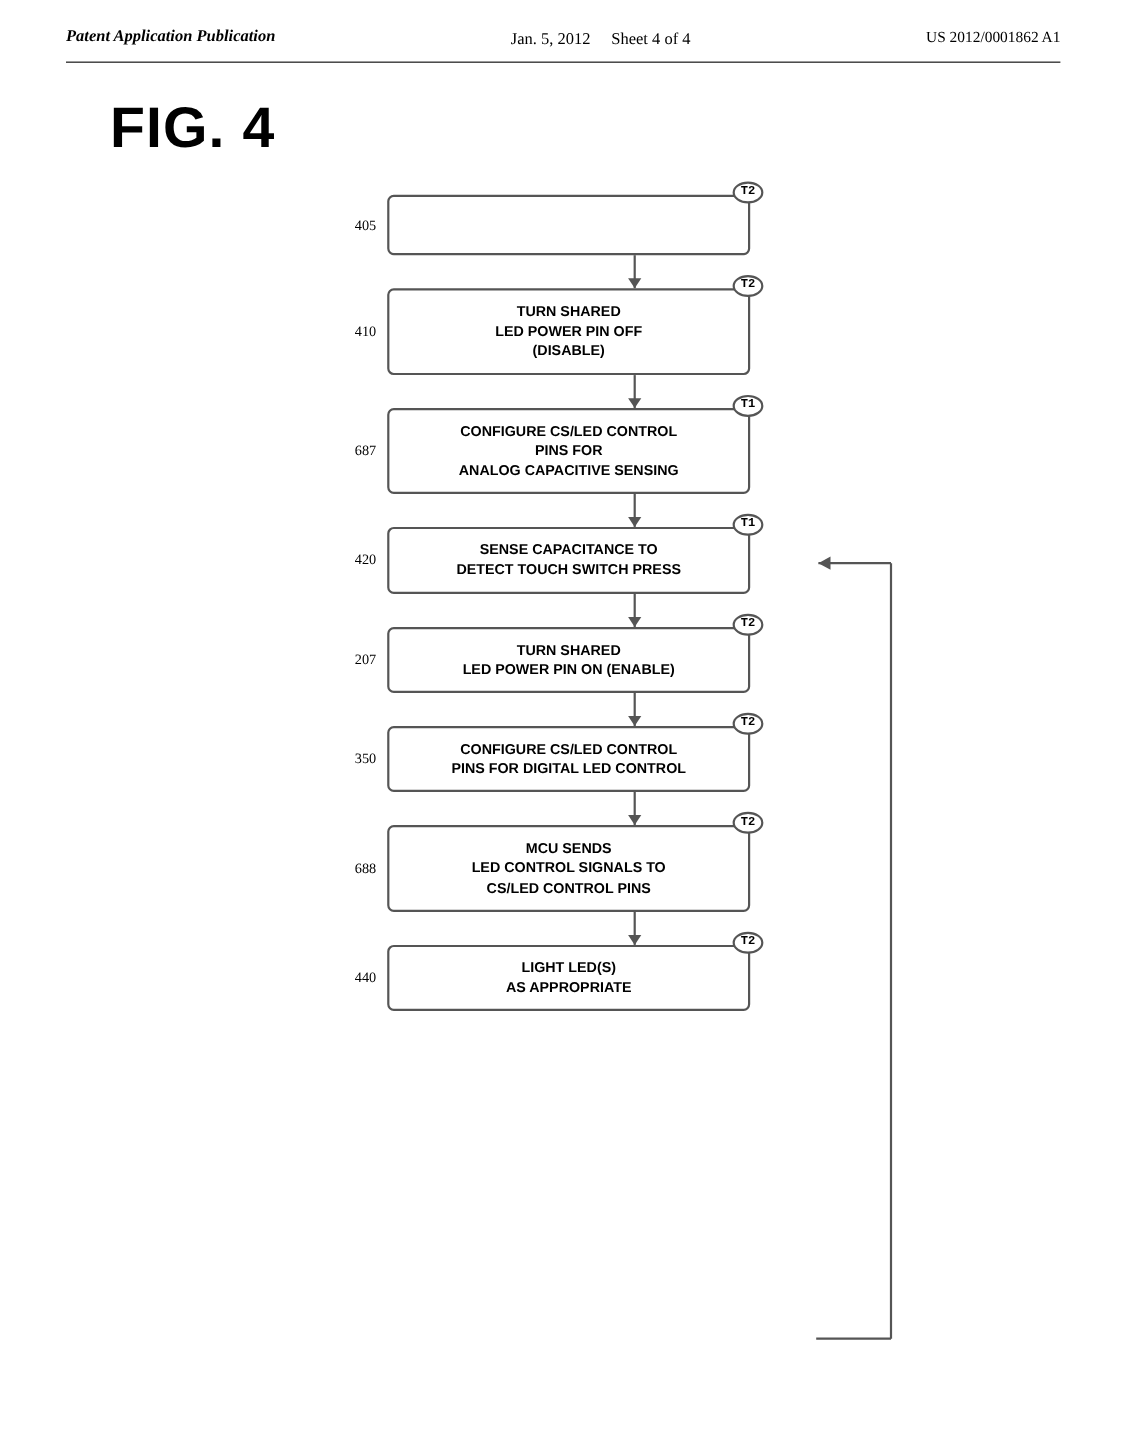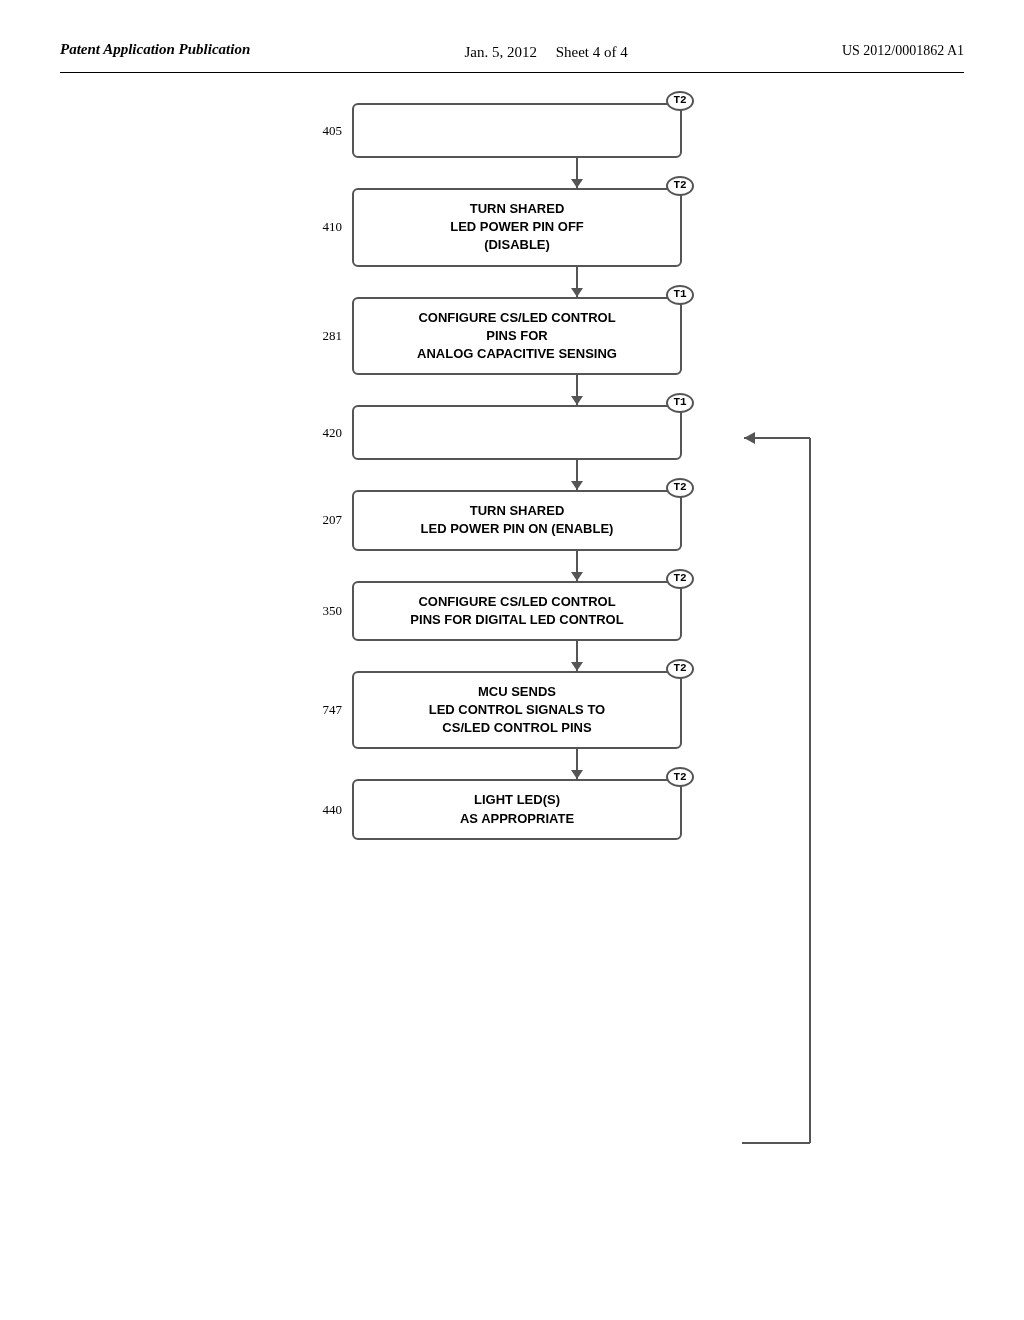--- a/index.html
+++ b/index.html
@@ -8,21 +8,21 @@
       font-family: 'Times New Roman', Times, serif;
       width: 1024px;
       min-height: 1320px;
       position: relative;
       overflow-x: hidden;
     }
     .page {
       width: 1024px;
       min-height: 1320px;
       background: #fff;
-      padding: 40px 60px;
+      padding: 24px 60px;
       position: relative;
     }
     .header {
       display: flex;
       justify-content: space-between;
       align-items: flex-start;
       border-bottom: 1px solid #000;
       padding-bottom: 8px;
       margin-bottom: 30px;
     }
@@ -131,20 +131,21 @@
   <div class="header">
     <div class="header-left">Patent Application Publication</div>
     <div class="header-center">
       <span>Jan. 5, 2012</span>
       &nbsp;&nbsp;&nbsp;
       <span>Sheet 4 of 4</span>
     </div>
     <div class="header-right">US 2012/0001862 A1</div>
   </div>
 
+  <div class="fig-title">FIG. 4</div>
 
   <div style="position: relative; width: 100%;">
 
     <div style="position: relative; margin: 0 auto; width: 580px;">
 
       <div class="row-with-label" style="margin-bottom:0;">
         <div class="label-area">405</div>
         <div class="box-area">
           <div class="step-box">
             <div class="tag">T2</div>
@@ -164,37 +165,38 @@
             <div class="tag">T2</div>
           </div>
         </div>
       </div>
 
       <div style="display:flex; justify-content:center; padding-left:130px;">
         <div class="arrow-down"></div>
       </div>
 
       <div class="row-with-label">
-        <div class="label-area">281</div>
+        <div class="label-area">687</div>
         <div class="box-area">
           <div class="step-box">
             <span>CONFIGURE CS/LED CONTROL<br>PINS FOR<br>ANALOG CAPACITIVE SENSING</span>
             <div class="tag">T1</div>
           </div>
         </div>
       </div>
 
       <div style="display:flex; justify-content:center; padding-left:130px;">
         <div class="arrow-down"></div>
       </div>
 
       <div class="row-with-label">
         <div class="label-area">420</div>
         <div class="box-area">
           <div class="step-box">
+            <span>SENSE CAPACITANCE TO<br>DETECT TOUCH SWITCH PRESS</span>
             <div class="tag">T1</div>
           </div>
         </div>
       </div>
 
       <div style="display:flex; justify-content:center; padding-left:130px;">
         <div class="arrow-down"></div>
       </div>
 
       <div class="row-with-label">
@@ -219,21 +221,21 @@
             <div class="tag">T2</div>
           </div>
         </div>
       </div>
 
       <div style="display:flex; justify-content:center; padding-left:130px;">
         <div class="arrow-down"></div>
       </div>
 
       <div class="row-with-label">
-        <div class="label-area">747</div>
+        <div class="label-area">688</div>
         <div class="box-area">
           <div class="step-box">
             <span>MCU SENDS<br>LED CONTROL SIGNALS TO<br>CS/LED CONTROL PINS</span>
             <div class="tag">T2</div>
           </div>
         </div>
       </div>
 
       <div style="display:flex; justify-content:center; padding-left:130px;">
         <div class="arrow-down"></div>

